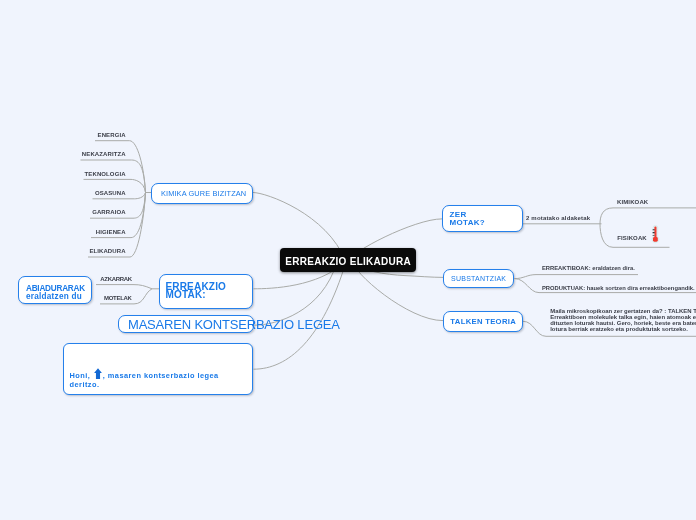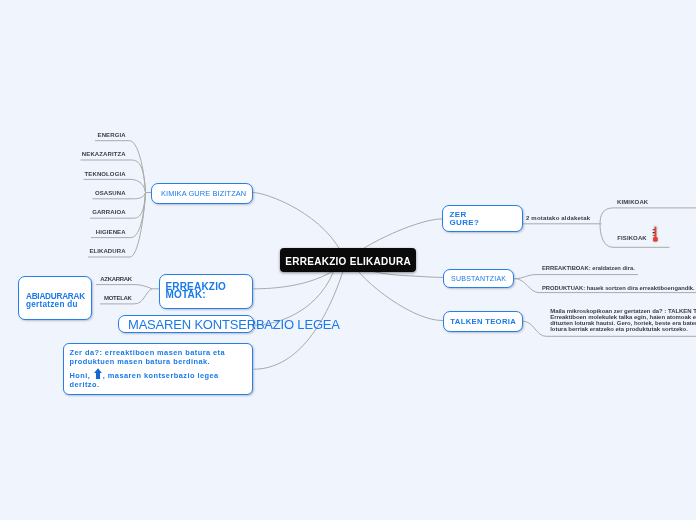--- a/index.html
+++ b/index.html
@@ -85,55 +85,51 @@
       <div class="plainlabel" style="right: 570.4px; top: 170.5px;">TEKNOLOGIA</div>
       <div class="plainlabel" style="right: 570.4px; top: 189.9px;">OSASUNA</div>
       <div class="plainlabel" style="right: 570.4px; top: 209.3px;">GARRAIOA</div>
       <div class="plainlabel" style="right: 570.4px; top: 228.8px;">HIGIENEA</div>
       <div class="plainlabel" style="right: 570.4px; top: 248.2px;">ELIKADURA</div>
     </div>
 
   <div class="node boxnode bold" style="left:442px;top:205px;width:81px;height:27.2px;font-size:8px;letter-spacing:0.3px;padding:0 0 0 6.6px;line-height:8.1px;">
     <span>
       <span>ZER</span><br>
-      <span>GURE?</span>
+      <span>MOTAK?</span>
     </span>
   </div>
 
   <div class="node boxnode" style="left:443px;top:268.6px;width:71.3px;height:19.8px;font-size:7px;letter-spacing:0.24px;justify-content:center;">
     <span>SUBSTANTZIAK</span>
   </div>
 
   <div class="node boxnode bold" style="left:443px;top:311px;width:80.4px;height:20.6px;font-size:7.7px;letter-spacing:0.3px;justify-content:center;">
     <span>TALKEN TEORIA</span>
   </div>
 
   <div class="node boxnode bold" style="left:159px;top:273.6px;width:94.3px;height:35px;font-size:10px;letter-spacing:0.2px;padding:0 5.4px;line-height:8px;">
     <span>
       <span>ERREAKZIO</span><br>
       <span>MOTAK:</span>
     </span>
   </div>
 
-  <div class="node boxnode bold" style="left:18px;top:276.4px;width:74.4px;height:44px;font-size:8.2px;padding:6px 7px 0;line-height:8.7px;">
+  <div class="node boxnode bold" style="left:18px;top:276.4px;width:74.4px;height:28px;font-size:8.2px;padding:6px 7px 0;line-height:8.7px;">
     <span>
       <span style="letter-spacing:-0.23px;">ABIADURARAK</span><br>
-      <span style="letter-spacing:0.25px;">gertatzen du</span>
+      <span style="letter-spacing:0.25px;">eraldatzen du</span>
     </span>
   </div>
 
   <div class="node boxnode" style="left:118px;top:315px;width:136px;height:18px;font-size:13px;letter-spacing:-0.19px;justify-content:flex-start;">
     <span>MASAREN KONTSERBAZIO LEGEA</span>
   </div>
 
   <div class="detailbox" style="left:63.4px;top:342.9px;width:189.7px;height:52.6px;font-size:7.4px;letter-spacing:0.45px;">
-    <div style="position:absolute;left:5.2px;top:3.8px;line-height:9.6px;white-space:nowrap;">
-      <div>Zer da?: erreaktiboen masen batura eta</div>
-      <div>produktuen masen batura berdinak.</div>
-    </div>
     <div style="position:absolute;left:5.2px;top:26.8px;line-height:9.6px;white-space:nowrap;">
       <div>
         <span>Honi,</span>
         <span class="arrowicon" style="position:relative;width:10px;height:0;overflow:visible;">
           <svg width="8" height="11.2" viewBox="0 0 8 11.2" style="position:absolute;left:0.9px;top:-11.1px;">
             <path d="M4 0.2 L7.9 4.9 L6.05 4.9 L6.05 10.9 L1.95 10.9 L1.95 4.9 L0.1 4.9 Z" fill="#1268d3"></path>
           </svg>
         </span><span>, masaren kontserbazio legea</span>
       </div>
       <div>deritzo.</div>

